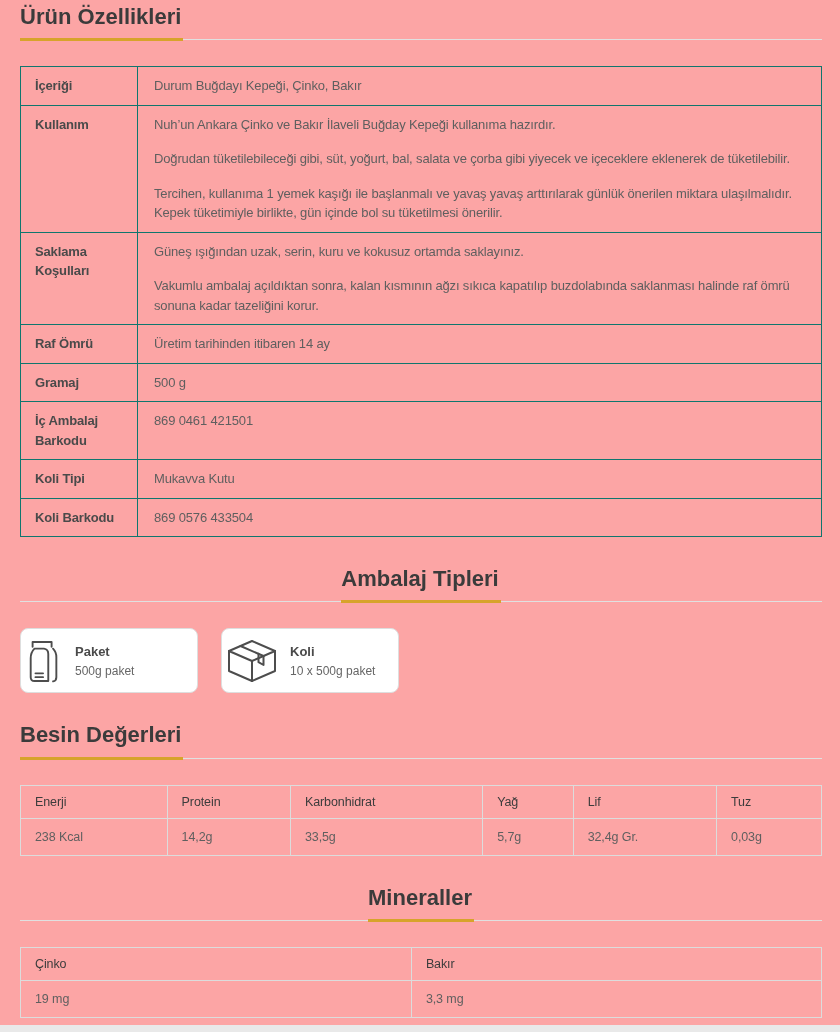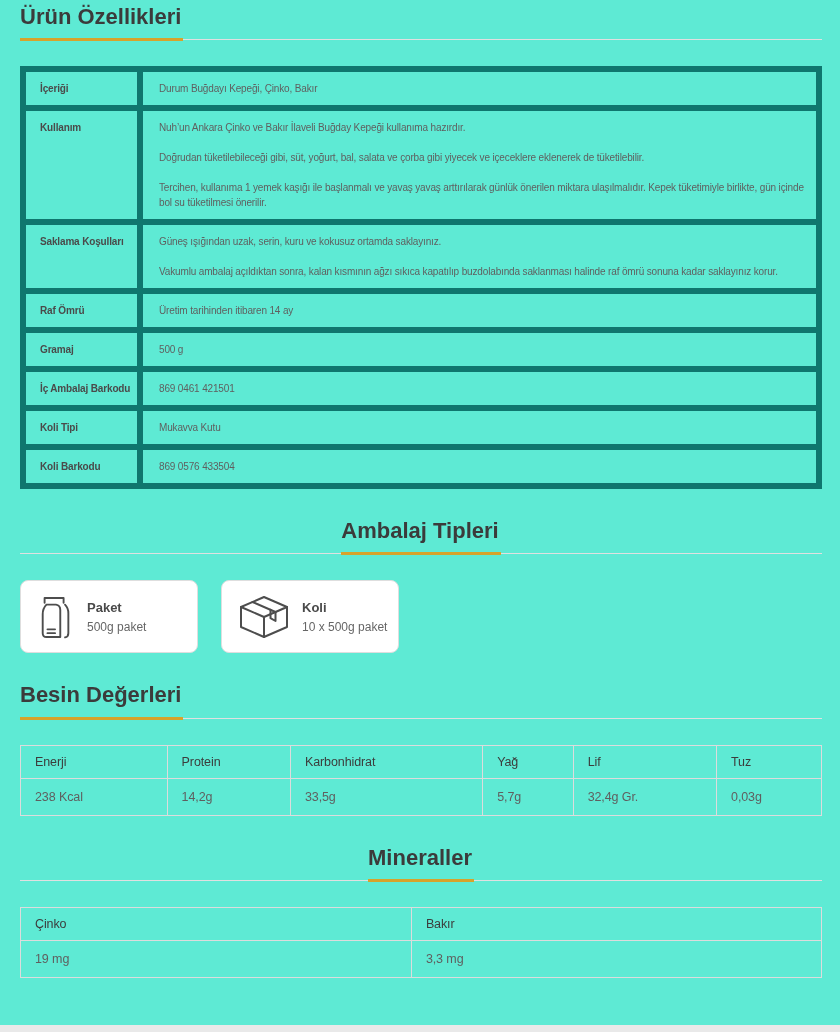--- a/index.html
+++ b/index.html
@@ -1,52 +1,52 @@
 <!DOCTYPE html>
 <html><head>
 <meta charset="utf-8">
 <style>
   * { box-sizing: border-box; }
   html, body { margin: 0; padding: 0; background: #ffffff; }
   .page {
     width: 840px; height: 1032px; position: relative; overflow: hidden;
-    background: #5eead4; font-family: "Liberation Sans", sans-serif;
+    background: #fca5a5; font-family: "Liberation Sans", sans-serif;
   }
   .content { padding: 5px 18px 0 20px; }
 
   
   .section-head { margin: 0 0 26px 0; }
   .section-head h2 {
     display: inline-block; margin: 0; padding: 0 2px 9px 0;
     font-size: 22px; font-weight: 700; color: #3b3b3b; line-height: 1.1;
     border-bottom: 3px solid #d7a32b;
   }
   .section-head .rule { height: 1px; background: #e0e0e0; margin-top: -2px; }
   .mt-30 { margin-top: 30px; text-align: center; }
   .mt-26 { margin-top: 26px; }
 
   
   table { border-collapse: collapse; width: 100%; table-layout: fixed; }
   .spec-table td {
-    border: 6px solid #0f766e; vertical-align: top;
-    font-size: 10px; letter-spacing: -0.15px; line-height: 1.5; color: #5f5f5f;
+    border: 1px solid #0f766e; vertical-align: top;
+    font-size: 13px; letter-spacing: -0.15px; line-height: 1.5; color: #5f5f5f;
   }
   .spec-table td.label {
     font-weight: 700; color: #4a4a4a; padding: 9px 6px 9px 14px;
   }
   .spec-table col.c-label { width: 117px; }
   .spec-table td.value { padding: 9px 10px 9px 16px; }
   .spec-table td.value p { margin: 0 0 15px 0; }
   .spec-table td.value p:last-child { margin-bottom: 0; }
 
   
   .cards { display: flex; gap: 23px; margin-bottom: 30px; }
   .card {
-    width: 178px; height: 73px; border: 1px solid #dedede; border-radius: 8px;
-    display: flex; align-items: center; padding: 0 10px 0 16px; background: #fff;
+    width: 178px; height: 65px; border: 1px solid #dedede; border-radius: 8px;
+    display: flex; align-items: center; padding: 0 10px 0 4px; background: #fff;
   }
   .card svg { flex: 0 0 auto; margin-right: 12px; }
   .card .card-title { font-size: 13px; font-weight: 700; color: #4a4a4a; margin-bottom: 5px; }
   .card .card-sub { font-size: 12px; color: #666666; }
 
   
   .grid-table th, .grid-table td {
     border: 1px solid #dcdcdc; text-align: left; font-size: 12.5px; letter-spacing: -0.1px;
   }
   .grid-table th { font-weight: 400; color: #3c3c3c; padding: 9px 8px 9px 14px; }
@@ -84,21 +84,21 @@
           <td class="value">
             <p>Nuh’un Ankara Çinko ve Bakır İlaveli Buğday Kepeği kullanıma hazırdır.</p>
             <p>Doğrudan tüketilebileceği gibi, süt, yoğurt, bal, salata ve çorba gibi yiyecek ve içeceklere eklenerek de tüketilebilir.</p>
             <p>Tercihen, kullanıma 1 yemek kaşığı ile başlanmalı ve yavaş yavaş arttırılarak günlük önerilen miktara ulaşılmalıdır. Kepek tüketimiyle birlikte, gün içinde bol su tüketilmesi önerilir.</p>
           </td>
         </tr>
         <tr>
           <td class="label">Saklama Koşulları</td>
           <td class="value">
             <p>Güneş ışığından uzak, serin, kuru ve kokusuz ortamda saklayınız.</p>
-            <p>Vakumlu ambalaj açıldıktan sonra, kalan kısmının ağzı sıkıca kapatılıp buzdolabında saklanması halinde raf ömrü sonuna kadar saklayınız korur.</p>
+            <p>Vakumlu ambalaj açıldıktan sonra, kalan kısmının ağzı sıkıca kapatılıp buzdolabında saklanması halinde raf ömrü sonuna kadar tazeliğini korur.</p>
           </td>
         </tr>
         <tr>
           <td class="label">Raf Ömrü</td>
           <td class="value">
               <p>Üretim tarihinden itibaren 14 ay</p>
             </td>
         </tr>
         <tr>
           <td class="label">Gramaj</td>

